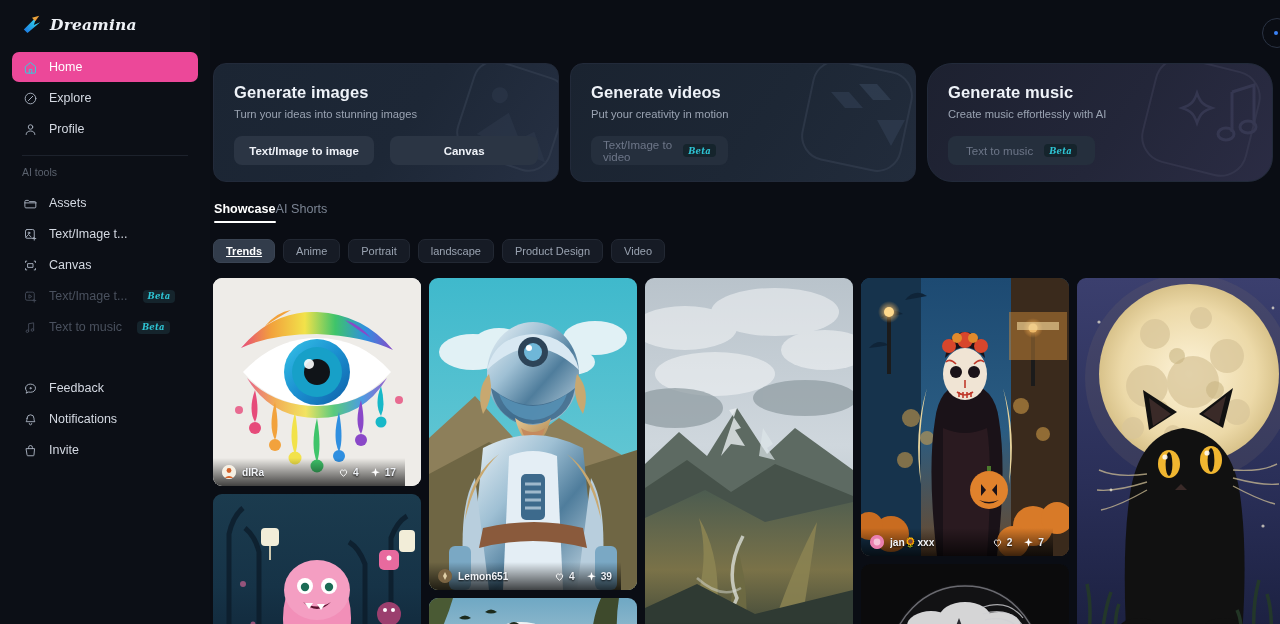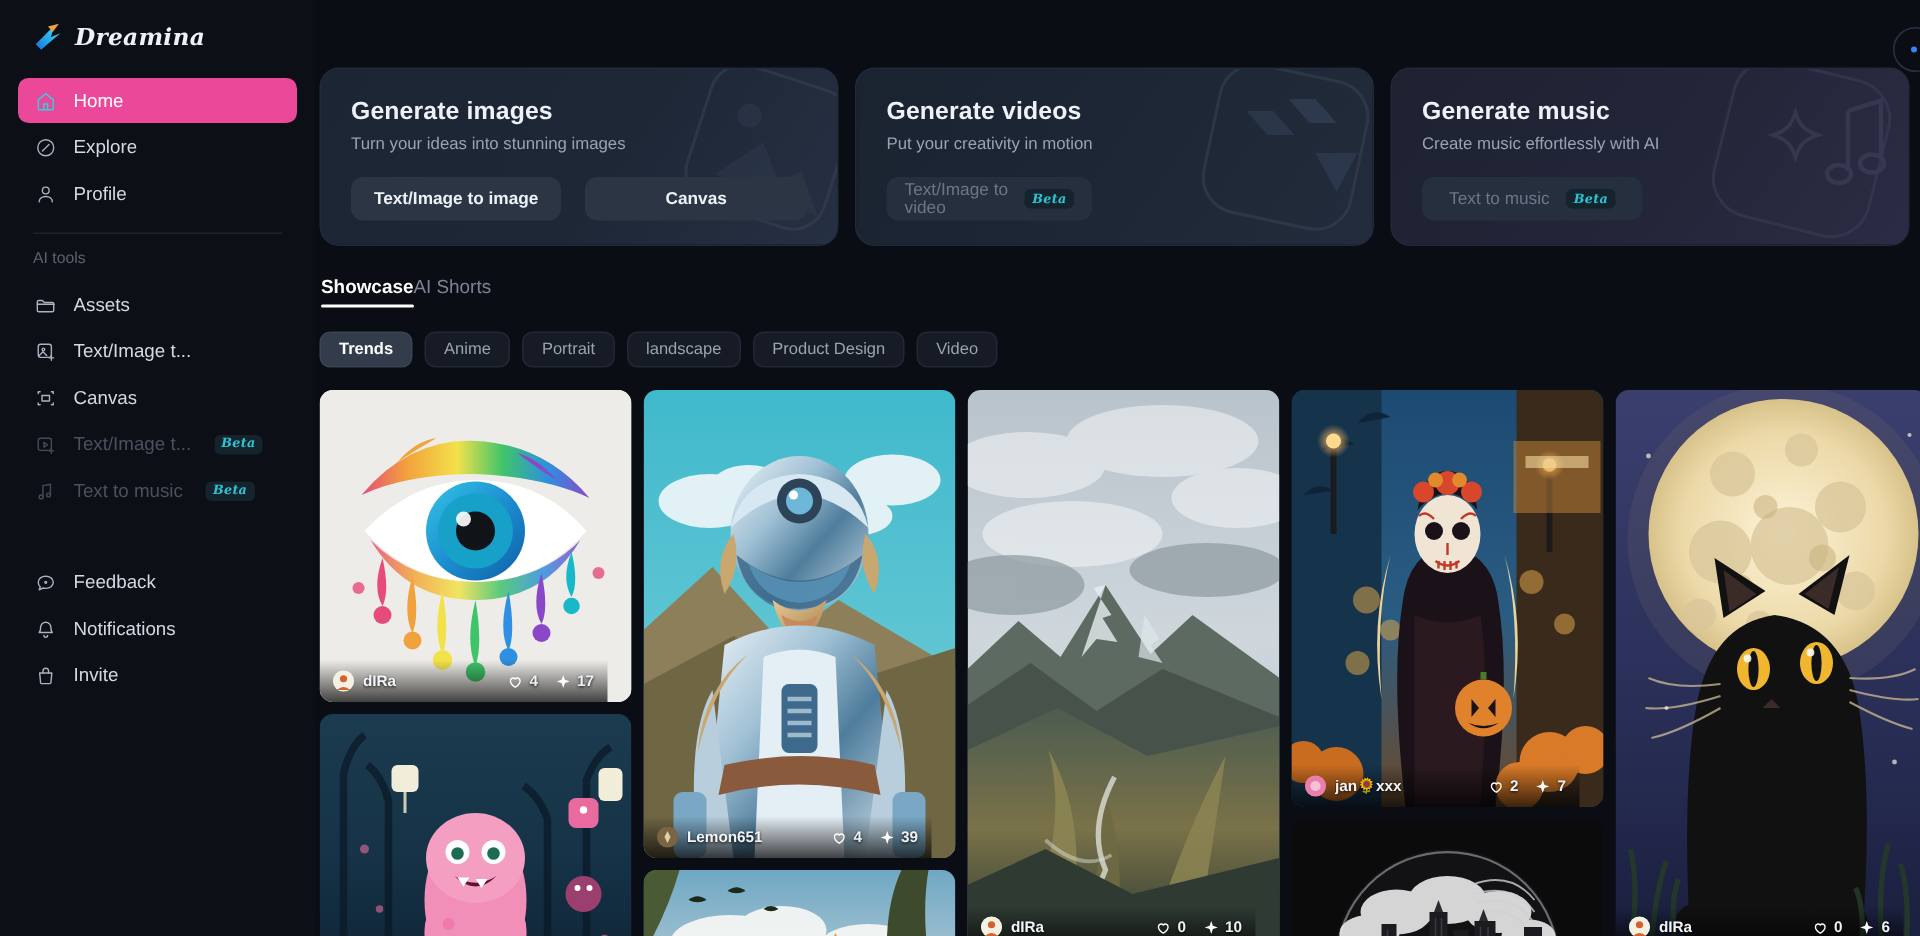--- a/index.html
+++ b/index.html
@@ -59,38 +59,38 @@
   .section-label {
     font-size: 10.5px; color: #5b626e;
     padding: 10px 10px 6px 10px;
   }
   .nav-spacer { height: 26px; }
 
   
   .main {
     flex: 1 1 auto; height: 624px;
     background: #0a0d14;
-    padding: 45px 0 0 3px;
+    padding: 63px 0 0 3px;
     position: relative; overflow: hidden;
   }
   .cards {
     display: flex; gap: 11px;
     padding: 0 0 0 0; margin-left: 0;
   }
   .promo {
     width: 346px; height: 119px;
     border-radius: 13px;
     border: 1px solid #222a3a;
     padding: 19px 20px 0 20px;
     position: relative; overflow: hidden;
     flex: 0 0 346px;
   }
   .promo.c1 { background: linear-gradient(125deg, #1b2533 0%, #1d2736 55%, #263043 100%); }
   .promo.c2 { background: linear-gradient(125deg, #1a2330 0%, #1d2735 55%, #222c3c 100%); }
-  .promo.c3 { background: linear-gradient(125deg, #1d2130 0%, #232639 55%, #2b2c44 100%); }
+  .promo.c3 { background: linear-gradient(125deg, #1d2130 0%, #232639 55%, #2b2c44 100%); border-radius: 25px; }
   .promo-title { font-size: 16.5px; font-weight: 700; color: #eef2f8; letter-spacing: .1px; }
   .promo-sub { font-size: 11.2px; color: #9aa3b2; margin-top: 6px; }
   .promo-btns { display: flex; gap: 16px; margin-top: 16px; }
   .pbtn {
     height: 29px; border-radius: 8px;
     background: #2b3544;
     display: flex; align-items: center; justify-content: center;
     font-size: 11.5px; font-weight: 700; color: #eef1f7;
     cursor: pointer; padding: 0 12px;
     position: relative; z-index: 2;
@@ -110,21 +110,21 @@
     height: 2px; background: #ffffff; border-radius: 2px;
   }
   .chips { display: flex; gap: 8px; margin-top: 16px; }
   .chip {
     height: 24px; border-radius: 7px;
     background: #161b25; border: 1px solid #222833;
     font-size: 11px; color: #9aa3b1;
     display: flex; align-items: center; padding: 0 12px;
     cursor: pointer; white-space: nowrap;
   }
-  .chip.active { background: #323c4b; color: #ffffff; font-weight: 700; border-color: #3a4453; }
+  .chip.active { background: #323c4b; color: #ffffff; font-weight: 700; border-color: #3a4453; text-decoration: underline; }
 
   
   .gallery {
     display: flex; gap: 8px; margin-top: 15px;
     height: 400px; overflow: hidden;
   }
   .col { width: 208px; flex: 0 0 208px; display: flex; flex-direction: column; gap: 8px; }
   .tile {
     position: relative; border-radius: 9px; overflow: hidden;
     background: #11151d; flex: 0 0 auto;

